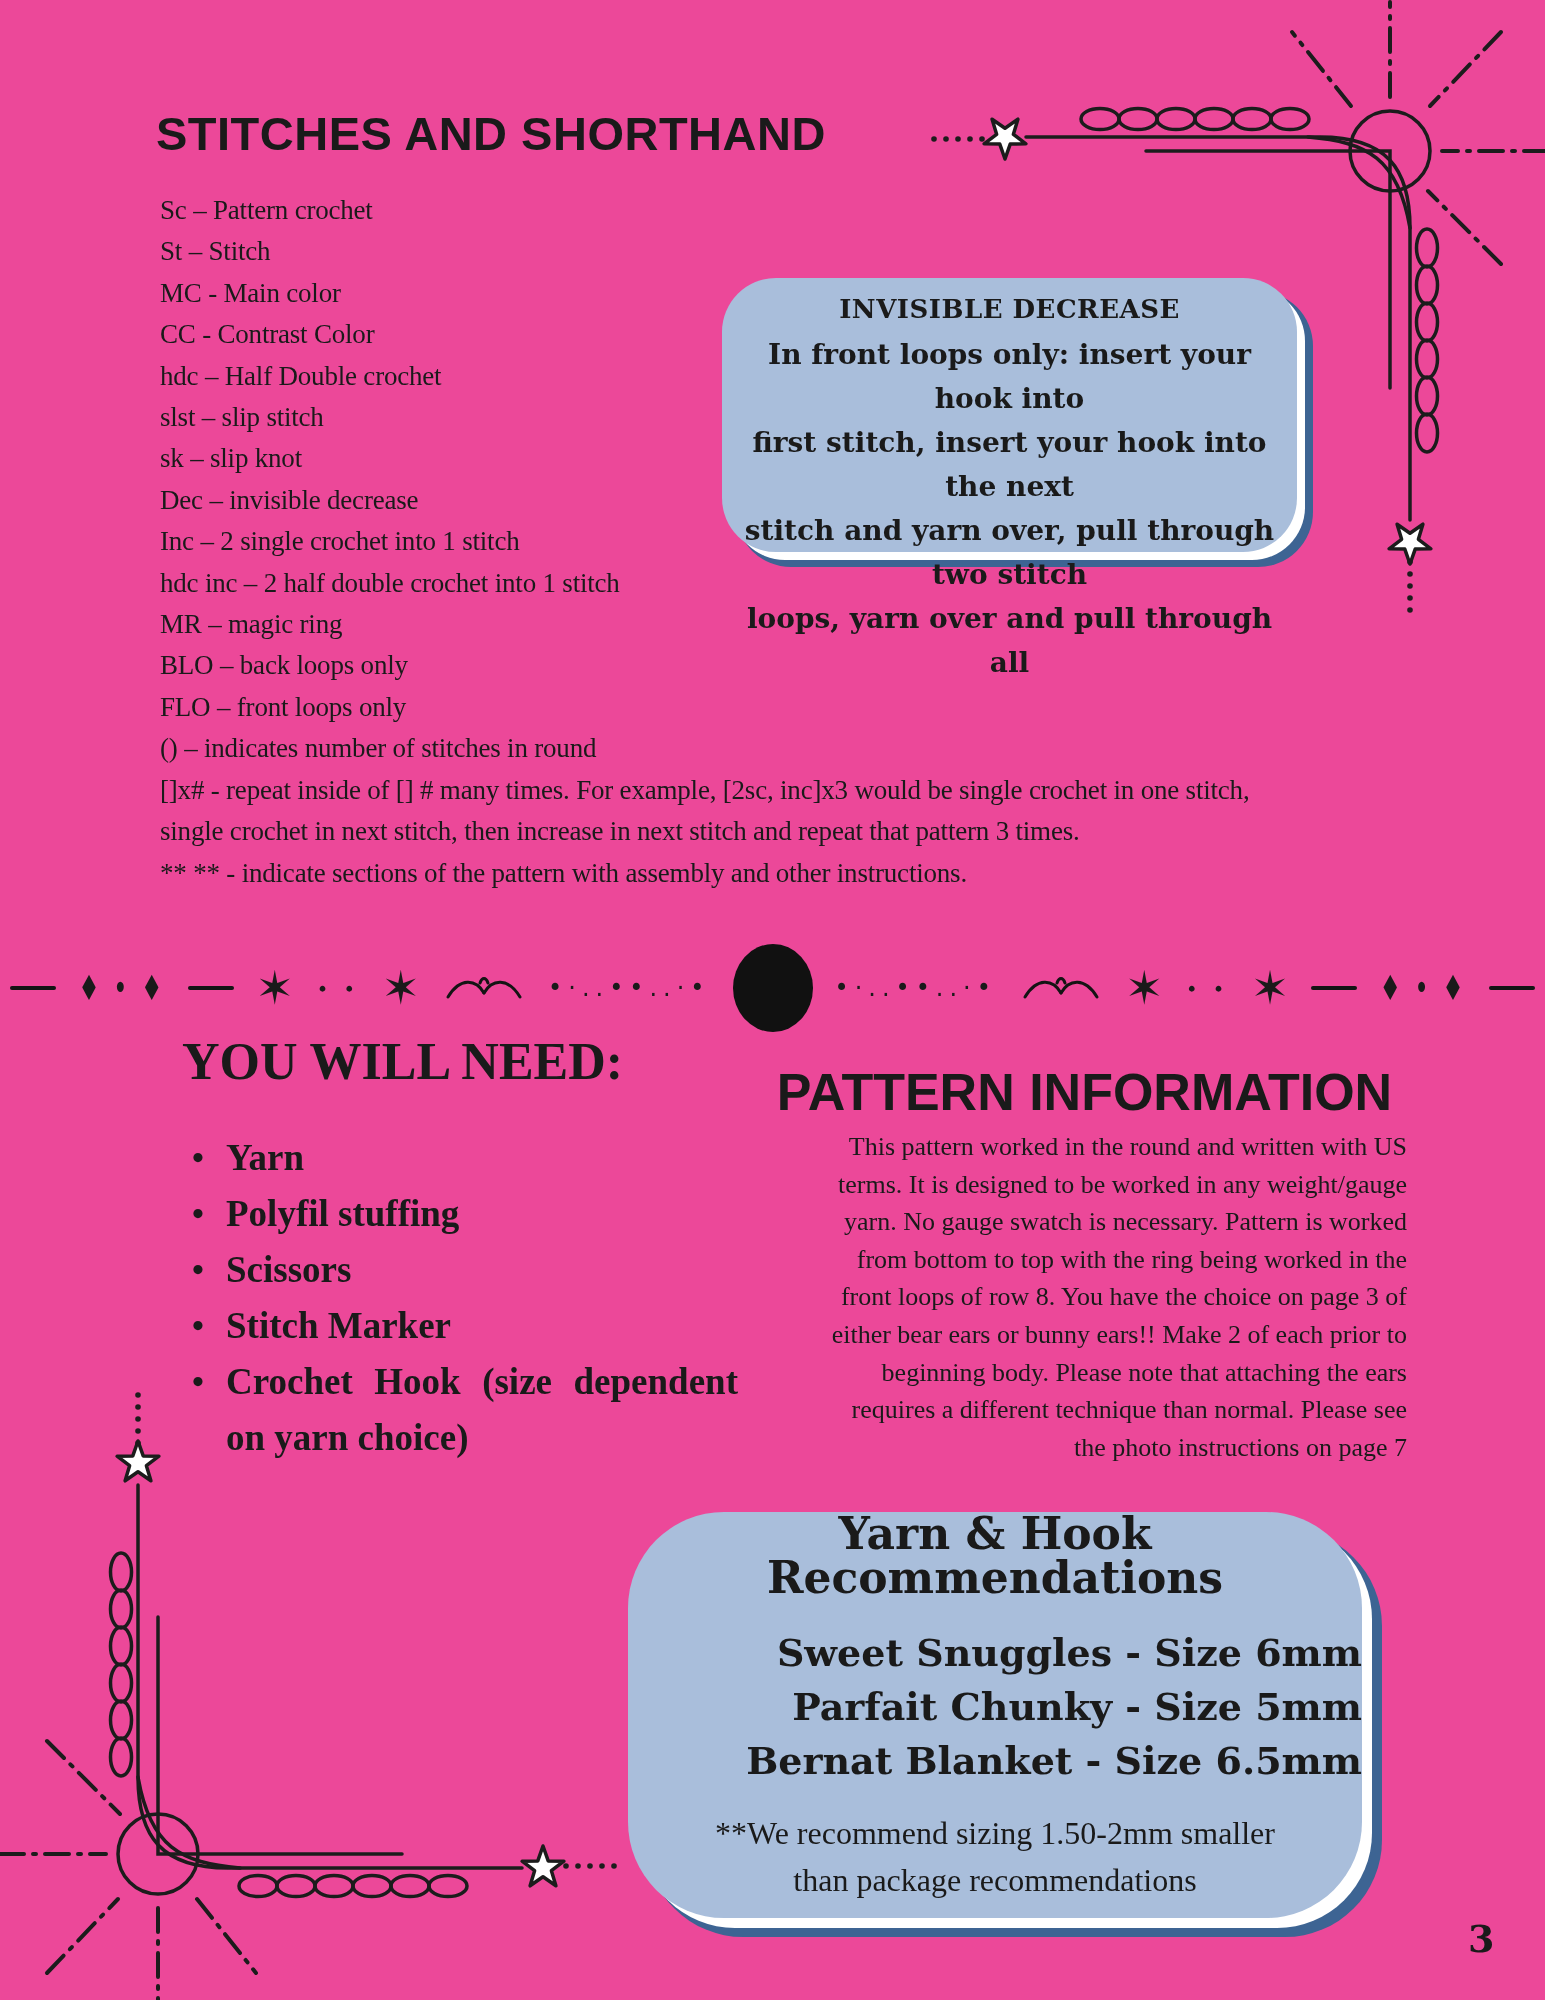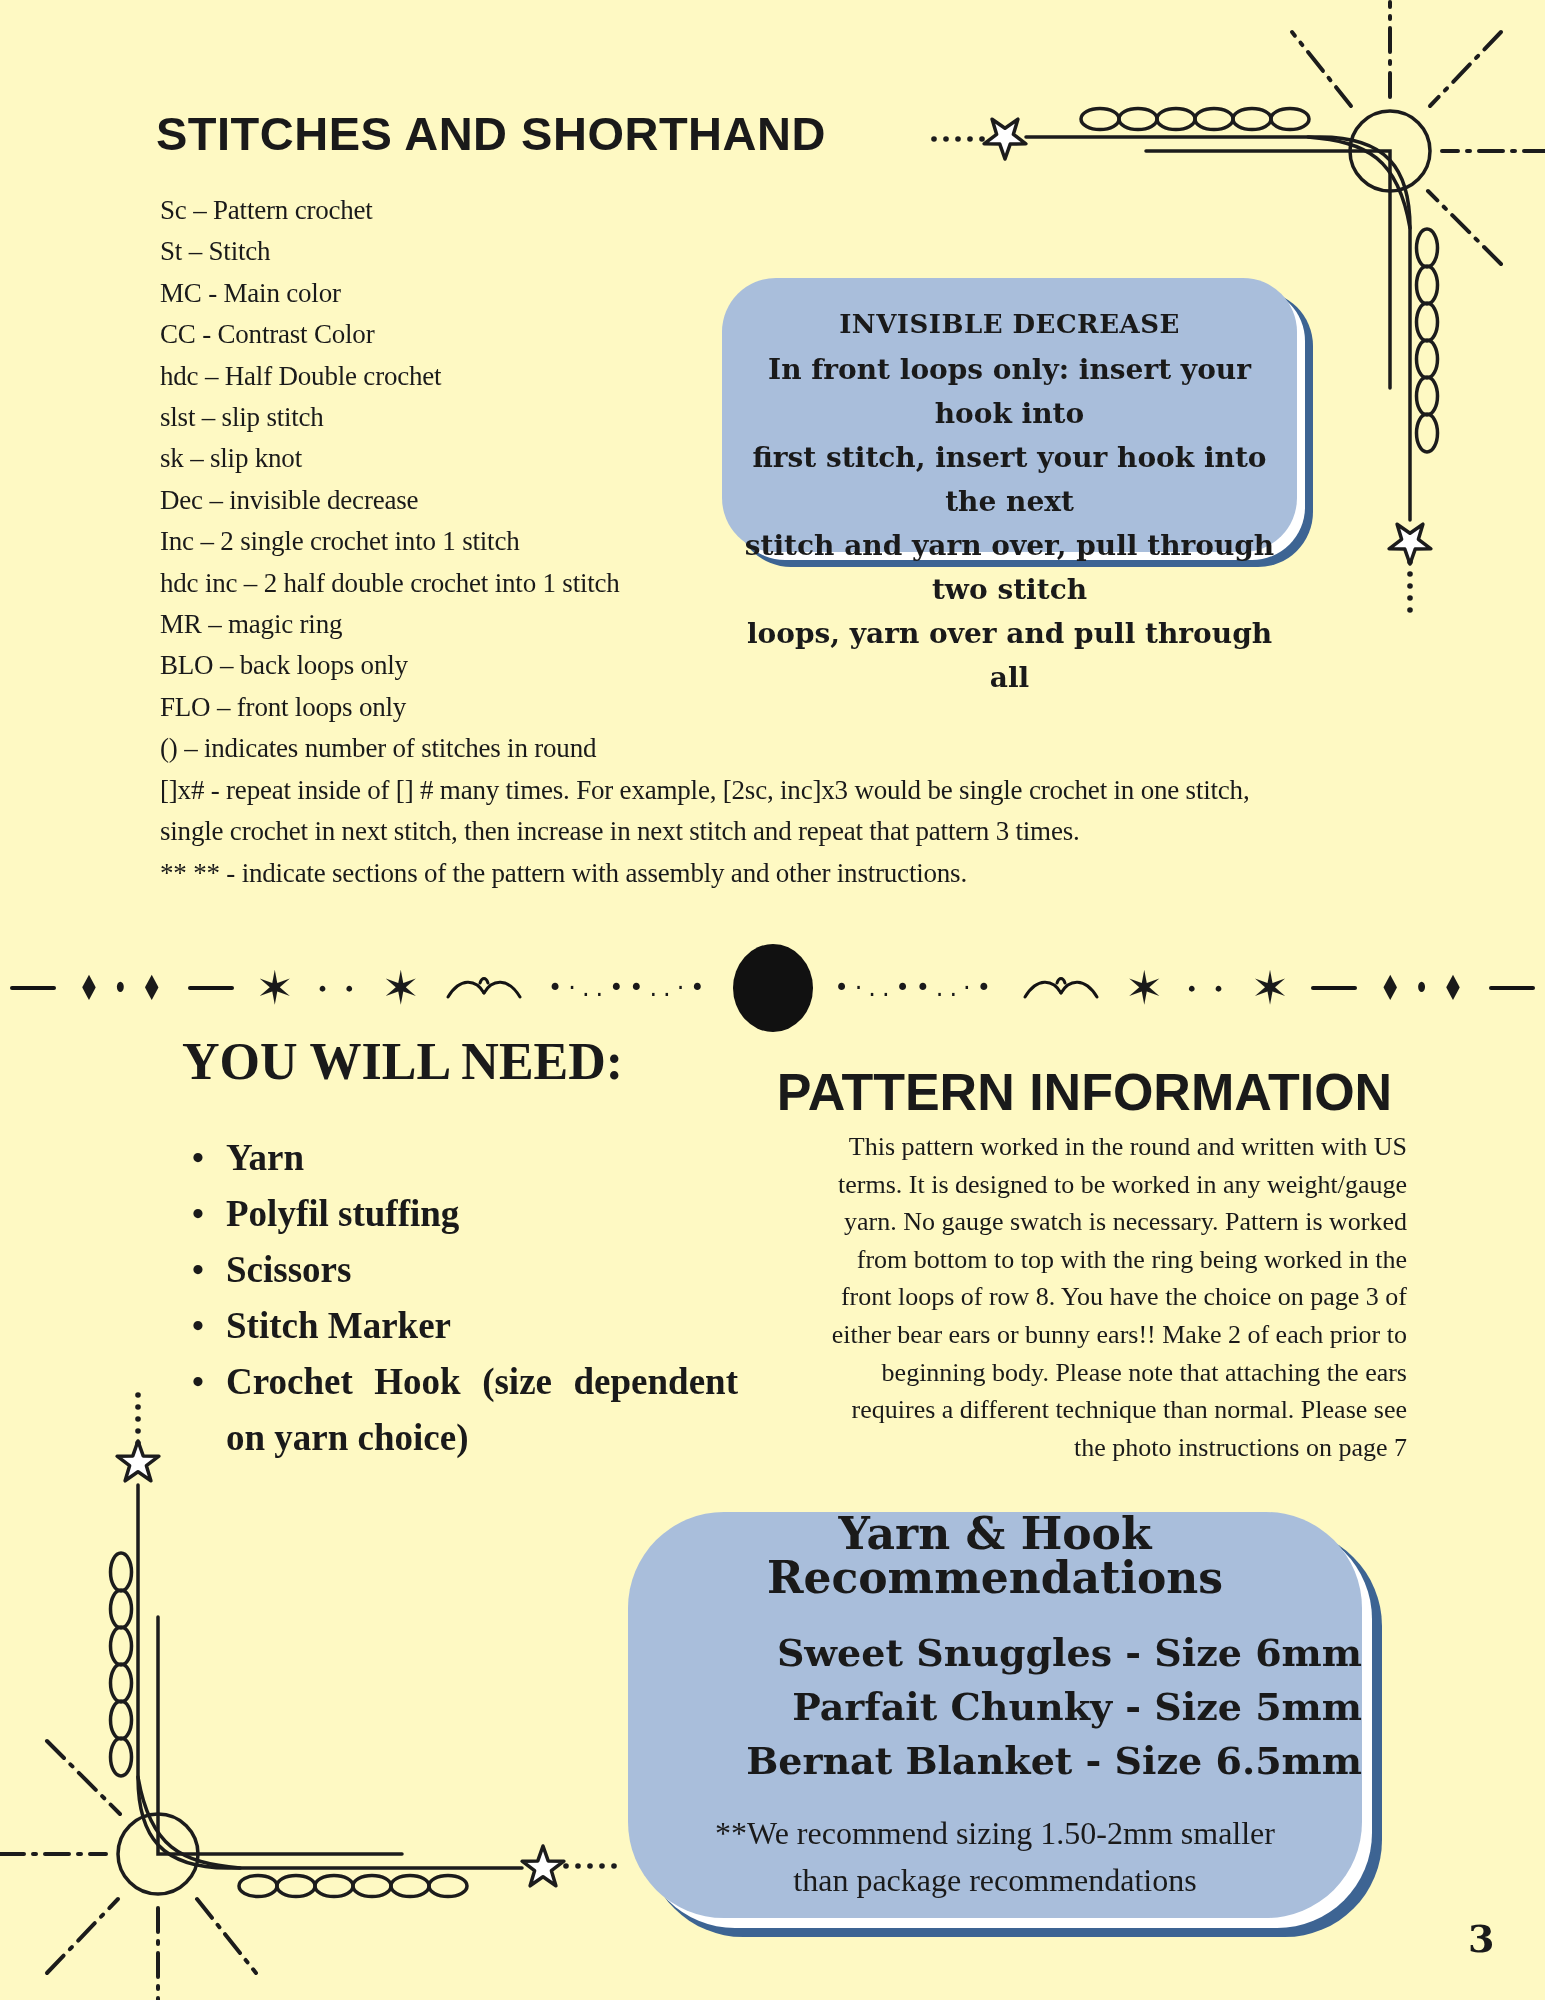--- a/index.html
+++ b/index.html
@@ -1,31 +1,31 @@
 <!DOCTYPE html>
 <html><head>
 <meta charset="utf-8">
 <style>
   html,body{margin:0;padding:0;background:#e8e8e8;}
-  .page{position:relative;width:1545px;height:2000px;background:#fef9c3;overflow:hidden;
+  .page{position:relative;width:1545px;height:2000px;background:#ec4899;overflow:hidden;
         font-family:"Liberation Serif",serif;color:#1a1a1a;margin:0 auto;}
   .abs{position:absolute;}
   .h-sans{font-family:"Liberation Sans",sans-serif;font-weight:700;letter-spacing:.5px;}
   .slab{font-family:"DejaVu Serif",serif;font-weight:700;}
   .prelines{white-space:pre-line;}
 
   .doc-title{left:156px;top:110px;font-size:47px;line-height:1;}
 
   .stitch-list{left:160px;top:190px;width:1295px;font-size:27px;line-height:41.4px;letter-spacing:-.2px;}
   .stitch-item{white-space:pre-line;}
 
   .panel{background:#a9bedb;border-radius:54px;text-align:center;
          box-shadow:9px 9px 0 -1px #ffffff,15px 14px 0 1px #3d6493;}
   .id-panel{left:722px;top:278px;width:575px;height:274px;padding:0;}
-  .id-title{margin-top:31px;font-size:26px;letter-spacing:.5px;}
+  .id-title{margin-top:16px;font-size:26px;letter-spacing:.5px;}
   .id-body{margin:9px auto 0;width:535px;font-size:28px;line-height:44px;}
 
   .divider{left:0;top:932px;width:1545px;height:112px;display:flex;align-items:center;justify-content:center;gap:22px;}
   .hline{width:46px;height:4px;background:#141414;border-radius:2px;}
   .diamonds{font-family:"DejaVu Sans",sans-serif;font-size:24px;letter-spacing:3px;transform:scaleY(1.45);}
   .star8{font-family:"DejaVu Sans",sans-serif;font-size:46px;line-height:1;}
   .dots-sm{font-family:"DejaVu Sans",sans-serif;font-size:20px;letter-spacing:4px;}
   .dot-arc{font-family:"DejaVu Sans",sans-serif;font-size:24px;letter-spacing:6px;}
   .bigdot{width:80px;height:88px;background:#111;border-radius:50%;}
   .flip{transform:scaleX(-1);}

